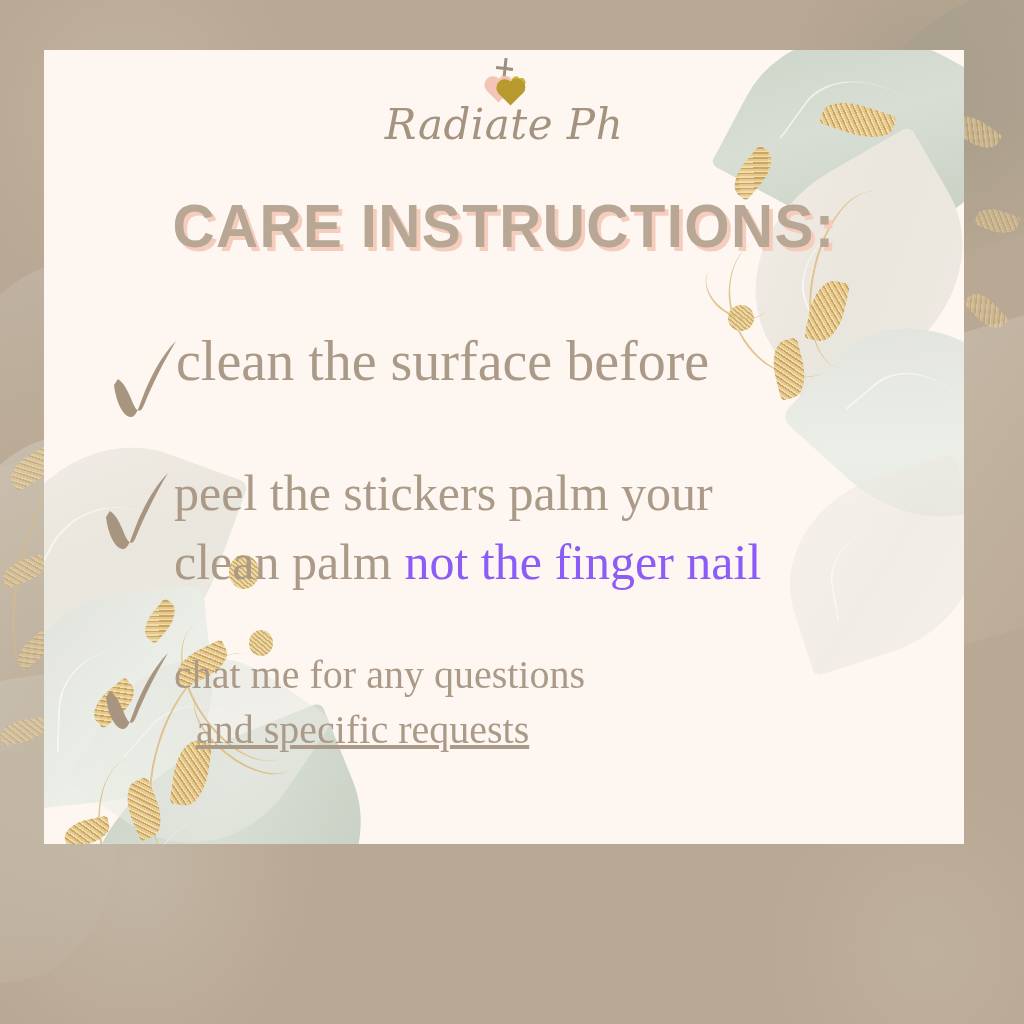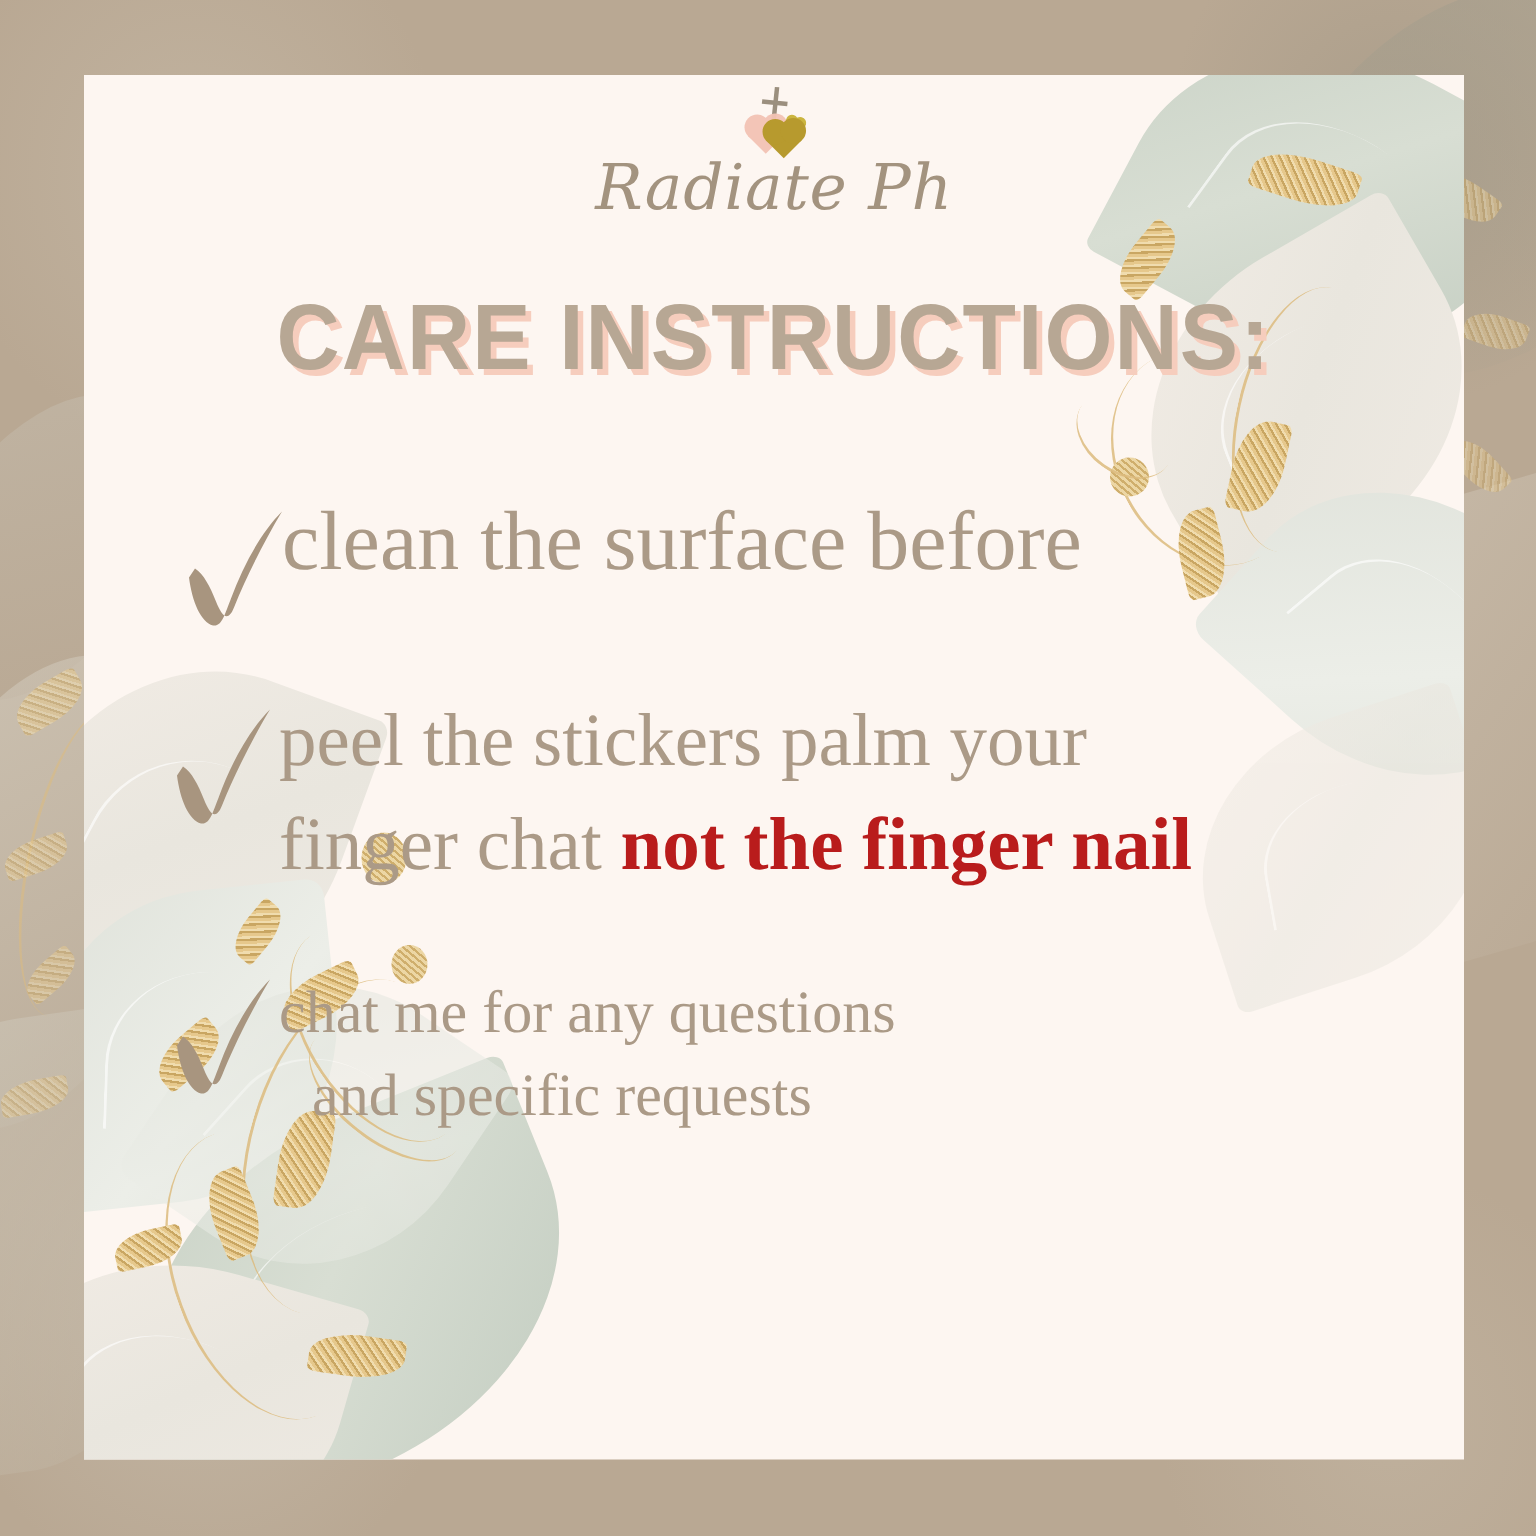--- a/index.html
+++ b/index.html
@@ -42,24 +42,24 @@
   
   .oleaf {
     position: absolute;
     border-radius: 58% 4% 58% 4%;
     pointer-events: none;
   }
 
   
   #card {
     position: absolute;
-    left: 56px;
+    left: 44px;
     top: 50px;
     width: 920px;
-    height: 923px;
+    height: 794px;
     background: #fdf6f1;
     overflow: hidden;
   }
 
   
   .leaf {
     position: absolute;
     pointer-events: none;
   }
   .leaf-sage {
@@ -225,25 +225,25 @@
     color: #ab9a87;
     font-family: "Liberation Serif", serif;
     font-size: 52px;
     line-height: 1.38;
   }
   .lines-1 { font-size: 56px; margin-left: -6px; }
   .lines-2 { font-size: 50px; margin-left: 0px; }
   .lines-3 { font-size: 40px; margin-left: 0px; }
 
   .ln { white-space: nowrap; }
-  .ln-indent { padding-left: 22px; }
+  .ln-indent { padding-left: 22px; text-decoration: underline; }
 
   .hl {
-    color: #b91c1c;
-    font-weight: 700;
+    color: #8b5cf6;
+    font-weight: 400;
   }
 
   
   .overlay-soft { opacity: 0.55; }
 </style>
 </head>
 <body>
 
 <div id="canvas">
 
@@ -356,21 +356,21 @@
 
       <div class="item item-2">
         <div class="check check-2">
           <svg width="78" height="92" viewBox="0 0 78 92" aria-hidden="true">
             <path d="M10 46 C12 62, 18 76, 26 78 C32 79, 34 70, 38 60 C46 38, 58 16, 72 2
                      C60 22, 48 46, 40 66 C36 76, 32 72, 28 62 C24 52, 20 44, 14 40 Z" fill="#a8957f"></path>
           </svg>
         </div>
         <div class="lines lines-2">
           <div class="ln">peel the stickers palm your</div>
-          <div class="ln"><span>finger chat </span><span class="hl">not the finger nail</span></div>
+          <div class="ln"><span>clean palm </span><span class="hl">not the finger nail</span></div>
         </div>
       </div>
 
       <div class="item item-3">
         <div class="check check-3">
           <svg width="78" height="92" viewBox="0 0 78 92" aria-hidden="true">
             <path d="M10 46 C12 62, 18 76, 26 78 C32 79, 34 70, 38 60 C46 38, 58 16, 72 2
                      C60 22, 48 46, 40 66 C36 76, 32 72, 28 62 C24 52, 20 44, 14 40 Z" fill="#a8957f"></path>
           </svg>
         </div>

